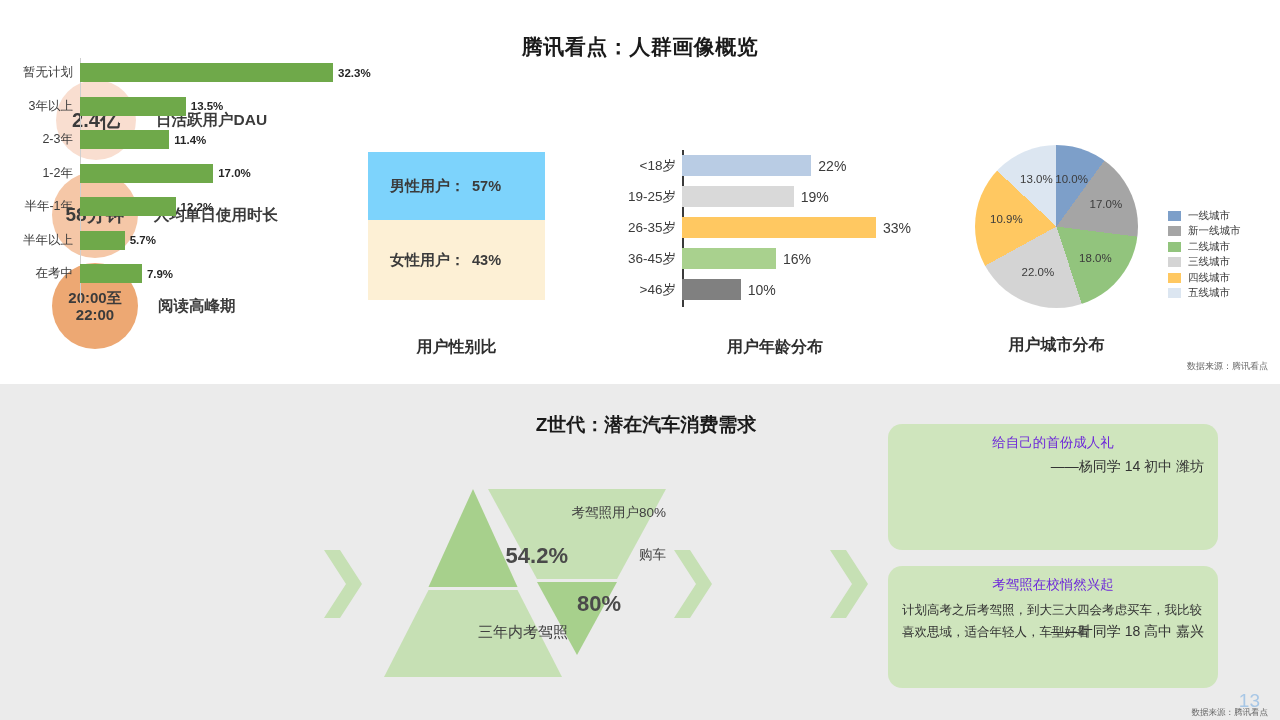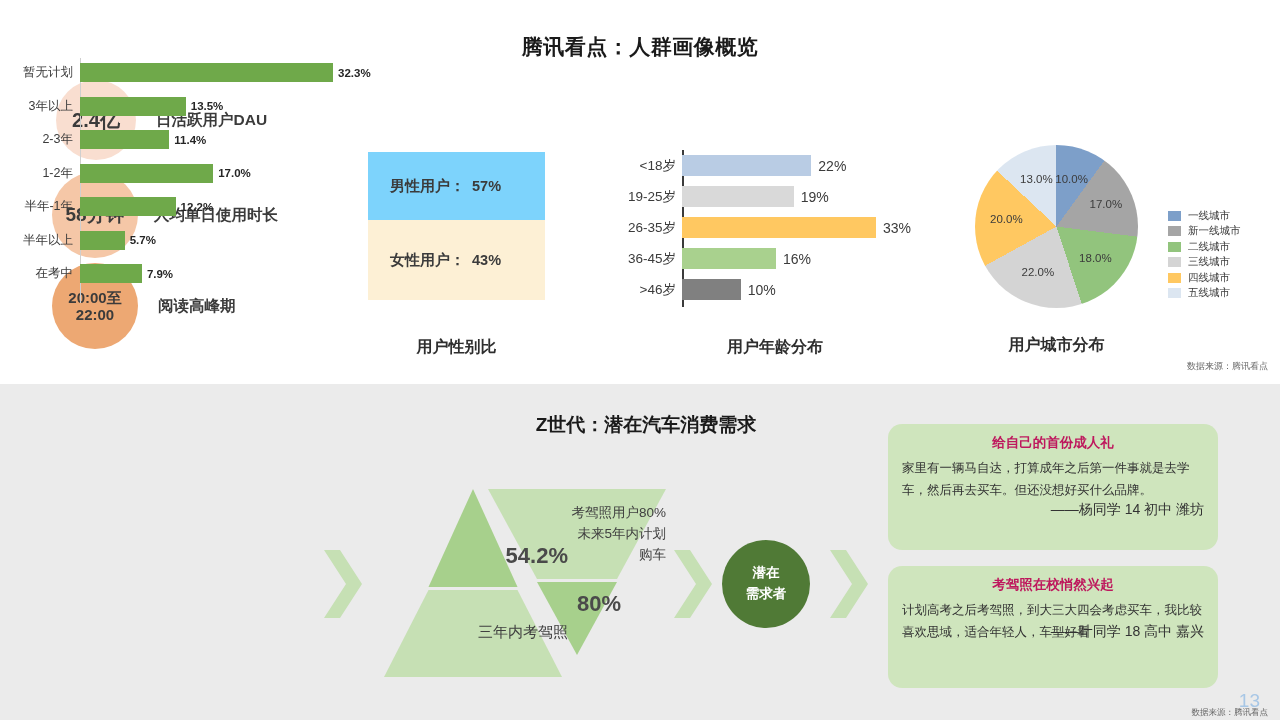--- a/index.html
+++ b/index.html
@@ -107,21 +107,21 @@
     font-size: 13.5px; font-weight: bold; line-height: 1.55;
   }
 
   
   .quote-card {
     position: absolute; width: 330px; background: #cfe5bd; border-radius: 14px;
     padding: 10px 14px 8px 14px;
   }
   #quote-0 { left: 888px; top: 424px; height: 126px; }
   #quote-1 { left: 888px; top: 566px; height: 122px; }
-  .quote-title { text-align: center; font-size: 13.5px; font-weight: bold; color: #be185d; margin-bottom: 6px; }
+  .quote-title { text-align: center; font-size: 13.5px; font-weight: normal; color: #6d28d9; margin-bottom: 6px; }
   .quote-body { font-size: 12.5px; line-height: 1.72; color: #333; }
   .quote-attr { display: block; text-align: right; font-size: 14px; color: #333; }
   #quote-1 .quote-attr { margin-top: -20px; }
 
   #page-num { position: absolute; right: 20px; top: 690px; font-size: 19px; color: #a8c7e6; }
   #source-bottom { position: absolute; right: 12px; top: 707px; font-size: 8.5px; color: #666; }
 </style>
 </head>
 <body>
 
@@ -192,21 +192,21 @@
       </div>
     </div>
   <div class="chart-caption" id="cap-age">用户年龄分布</div>
 
   <div id="pie-wrap">
     <div id="pie" style="background: conic-gradient(rgb(125, 159, 201) 0deg, rgb(125, 159, 201) 36deg, rgb(165, 165, 165) 36deg, rgb(165, 165, 165) 97.2deg, rgb(146, 196, 125) 97.2deg, rgb(146, 196, 125) 162deg, rgb(212, 212, 212) 162deg, rgb(212, 212, 212) 241.2deg, rgb(255, 200, 97) 241.2deg, rgb(255, 200, 97) 313.2deg, rgb(220, 230, 241) 313.2deg, rgb(220, 230, 241) 360deg);"></div>
   <div class="pie-lbl" style="left: 76.6109px; top: 27.9933px; width: 40px; text-align: center;">10.0%</div>
       <div class="pie-lbl" style="left: 110.866px; top: 53.1374px; width: 40px; text-align: center;">17.0%</div>
       <div class="pie-lbl" style="left: 100.434px; top: 106.709px; width: 40px; text-align: center;">18.0%</div>
       <div class="pie-lbl" style="left: 42.8987px; top: 121.482px; width: 40px; text-align: center;">22.0%</div>
-      <div class="pie-lbl" style="left: 11.3684px; top: 68.1669px; width: 40px; text-align: center;">20.0%</div>
+      <div class="pie-lbl" style="left: 11.3684px; top: 68.1669px; width: 40px; text-align: center;">10.9%</div>
       <div class="pie-lbl" style="left: 41.4321px; top: 28.1259px; width: 40px; text-align: center;">13.0%</div>
     </div>
   <div id="pie-legend">
       <div class="legend-row">
         <span class="legend-sw" style="background: rgb(125, 159, 201);"></span>
         <span class="legend-txt">一线城市</span>
       </div>
       <div class="legend-row">
         <span class="legend-sw" style="background: rgb(165, 165, 165);"></span>
         <span class="legend-txt">新一线城市</span>
@@ -286,45 +286,39 @@
 
       <polygon points="95,2 50.5,100 139.5,100" fill="#a7d08c"></polygon>
       <polygon points="50.5,103 139.5,103 184,190 6,190" fill="#c6e0b4"></polygon>
 
       <polygon points="110,2 288,2 239,92 159,92" fill="#c6e0b4"></polygon>
       <polygon points="159,95 239,95 199,168" fill="#a7d08c"></polygon>
     </svg>
     <div class="tri-text" style="left:0; top:56px; width:190px; font-size:22px; font-weight:bold; color:#4a4a4a;">54.2%</div>
     <div class="tri-text" style="left:0; top:136px; width:190px; font-size:15px;">三年内考驾照</div>
     <div class="tri-text" style="left:110px; top:16px; width:178px; font-size:13.5px; line-height:1.55;">考驾照用户80%</div>
-    <div class="tri-text" style="left:110px; top:37px; width:178px; font-size:13.5px; line-height:1.55;">未来5年内计划</div>
     <div class="tri-text" style="left:110px; top:58px; width:178px; font-size:13.5px; line-height:1.55;">购车</div>
     <div class="tri-text" style="left:155px; top:104px; width:88px; font-size:22px; font-weight:bold; color:#4a4a4a;">80%</div>
   </div>
 
   <div class="chev" style="left:672px; top:548px;">
     <svg width="42" height="72" viewBox="0 0 42 72">
         <polygon points="2,2 24,36 2,70 18,70 40,36 18,2" fill="#c6e0b4"></polygon>
       </svg>
   </div>
 
-  <div id="core-circle">
-    <span>潜在</span>
-    <span>需求者</span>
-  </div>
 
   <div class="chev" style="left:828px; top:548px;">
     <svg width="42" height="72" viewBox="0 0 42 72">
         <polygon points="2,2 24,36 2,70 18,70 40,36 18,2" fill="#c6e0b4"></polygon>
       </svg>
   </div>
 
   <div class="quote-card" id="quote-0">
     <div class="quote-title">给自己的首份成人礼</div>
-    <div class="quote-body">家里有一辆马自达，打算成年之后第一件事就是去学车，然后再去买车。但还没想好买什么品牌。</div>
     <div class="quote-attr">——杨同学 14 初中 潍坊</div>
   </div>
 
   <div class="quote-card" id="quote-1">
     <div class="quote-title">考驾照在校悄然兴起</div>
     <div class="quote-body">计划高考之后考驾照，到大三大四会考虑买车，我比较喜欢思域，适合年轻人，车型好看</div>
     <div class="quote-attr">——叶同学 18 高中 嘉兴</div>
   </div>
 
   <div id="page-num">13</div>

